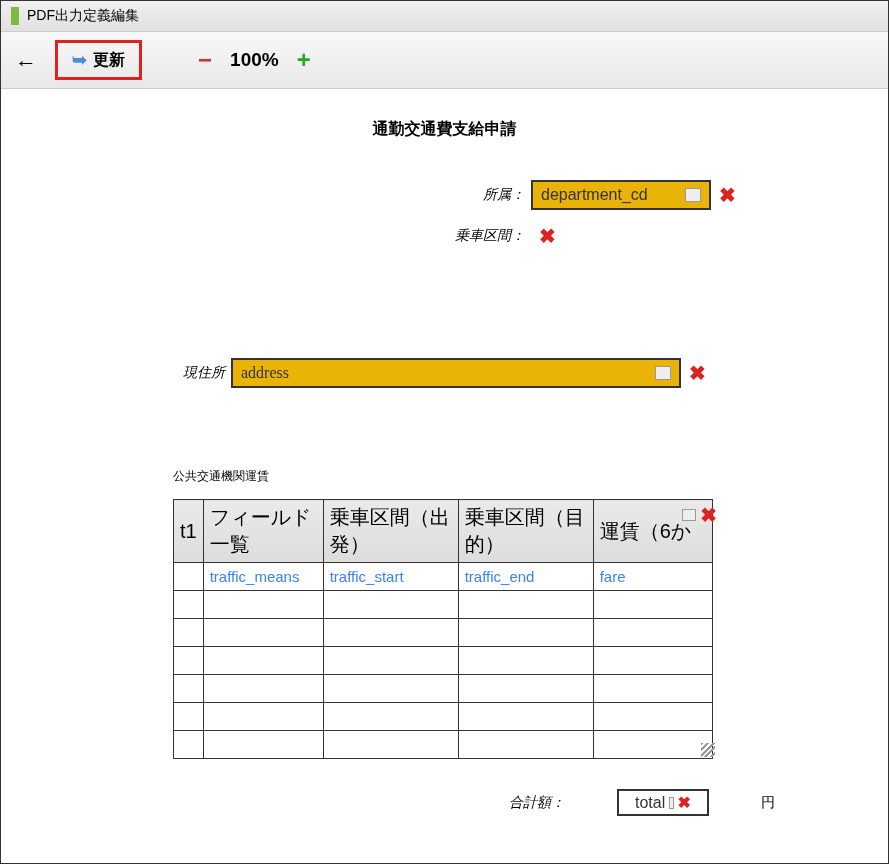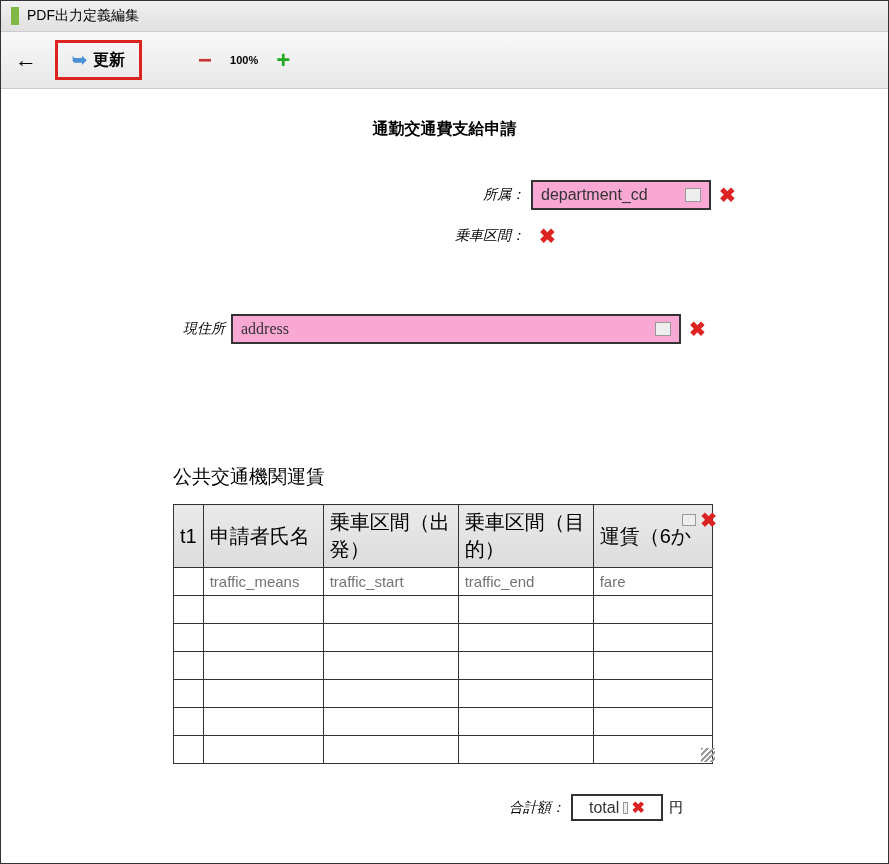--- a/index.html
+++ b/index.html
@@ -53,21 +53,21 @@
       font-weight: bold;
       cursor: pointer;
     }
     .zoom-minus, .zoom-plus {
       font-size: 24px;
       font-weight: bold;
       cursor: pointer;
     }
     .zoom-minus { color: #c33; }
     .zoom-plus { color: #2a2; }
-    .zoom-text { font-size: 11px; font-weight: bold; }
+    .zoom-text { font-size: 19px; font-weight: bold; }
     .canvas {
       padding: 20px;
       background: #fff;
     }
     .form-title {
       text-align: center;
       font-size: 16px;
       font-weight: bold;
       margin: 10px 0 40px;
     }
@@ -77,21 +77,21 @@
       margin-bottom: 14px;
     }
     .field-label {
       text-align: right;
       padding-right: 6px;
       font-style: italic;
     }
     .field-box {
       border: 2px solid #333;
       padding: 4px 8px;
-      background: #f9a8d4;
+      background: #eab308;
       font-size: 16px;
       color: #333;
       display: flex;
       align-items: center;
       width: 180px;
     }
     .field-box-wide { width: 450px; font-family: Liberation Serif, serif; }
     .field-icon {
       width: 16px; height: 14px;
       border: 1px solid #999;
@@ -101,23 +101,23 @@
     }
     .delete-x {
       color: #d22;
       font-size: 20px;
       font-weight: bold;
       margin-left: 8px;
       cursor: pointer;
     }
     .section-label {
       font-weight: normal;
-      font-size: 19px;
+      font-size: 12px;
       margin-left: 152px;
-      margin-top: 120px;
+      margin-top: 80px;
       margin-bottom: 14px;
     }
     .grid-wrap {
       margin-left: 152px;
       position: relative;
       width: 544px;
     }
     .grid {
       border-collapse: collapse;
       width: 540px;
@@ -128,21 +128,21 @@
       padding: 4px 6px;
       text-align: left;
       font-weight: normal;
       font-size: 20px;
       height: 25px;
     }
     .grid td {
       border: 1px solid #333;
       padding: 4px 6px;
       font-size: 15px;
-      color: #737373;
+      color: #3b82f6;
       height: 28px;
     }
     .grid td.empty { height: 28px; }
     .grid-controls {
       position: absolute;
       right: 0px;
       top: 4px;
       display: flex;
       align-items: center;
       gap: 2px;
@@ -154,20 +154,21 @@
       width: 14px;
       height: 14px;
       background: repeating-linear-gradient(135deg, #999 0 2px, transparent 2px 4px);
       cursor: nwse-resize;
     }
     .total-row {
       display: flex;
       align-items: center;
       margin-top: 30px;
       margin-left: 480px;
+      gap: 46px;
     }
     .total-box {
       border: 2px solid #333;
       padding: 2px 16px;
       font-size: 16px;
       color: #333;
       display: inline-flex;
       align-items: center;
       width: 92px;
     }
@@ -215,37 +216,37 @@
       <span class="field-icon"></span>
     </span>
     <span class="delete-x">✖</span>
   </div>
 
   <div class="field-row" style="margin-left:410px">
     <span class="field-label" style="width:100px">乗車区間：</span>
     <span class="delete-x">✖</span>
   </div>
 
-  <div class="field-row" style="margin-top:66px; margin-left:150px">
+  <div class="field-row" style="margin-top:110px; margin-left:150px">
     <span class="field-label" style="width:60px">現住所</span>
     <span class="field-box field-box-wide">
       <span>address</span>
       <span class="field-icon"></span>
     </span>
     <span class="delete-x">✖</span>
   </div>
 
   <div class="section-label">公共交通機関運賃</div>
 
   <div class="grid-wrap">
     <table class="grid">
       <thead>
         <tr>
           <th style="width:18px">t1</th>
-          <th style="width:120px">申請者氏名</th>
+          <th style="width:120px">フィールド一覧</th>
           <th style="width:135px">乗車区間（出発）</th>
           <th style="width:135px">乗車区間（目的）</th>
           <th>運賃（6か</th>
         </tr>
       </thead>
       <tbody>
         <tr>
           <td></td>
           <td>traffic_means</td>
           <td>traffic_start</td>

